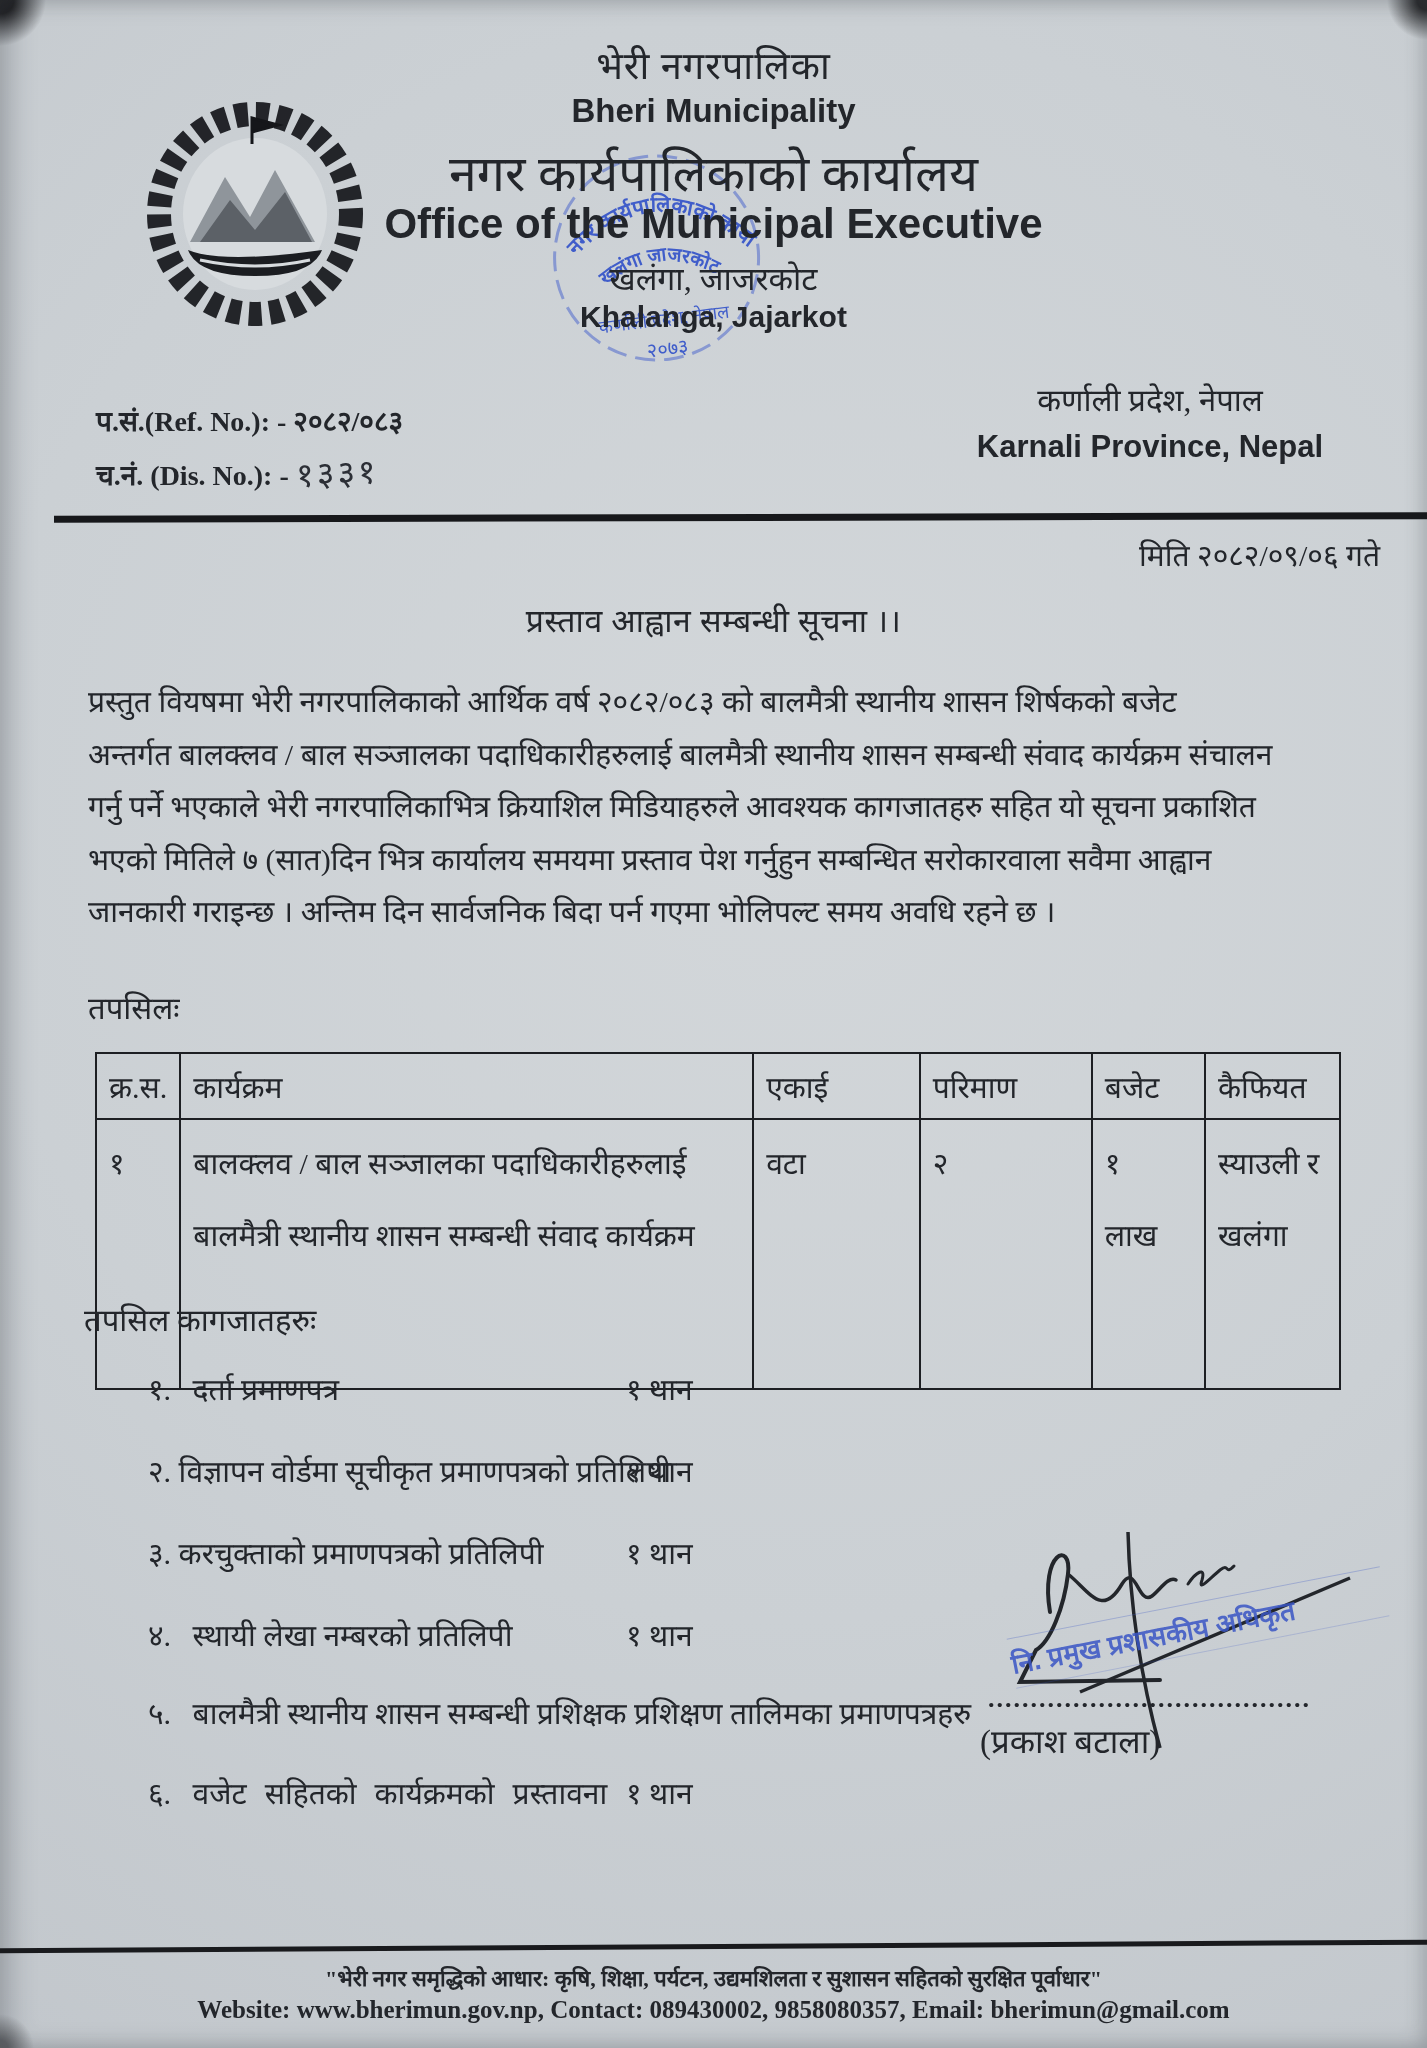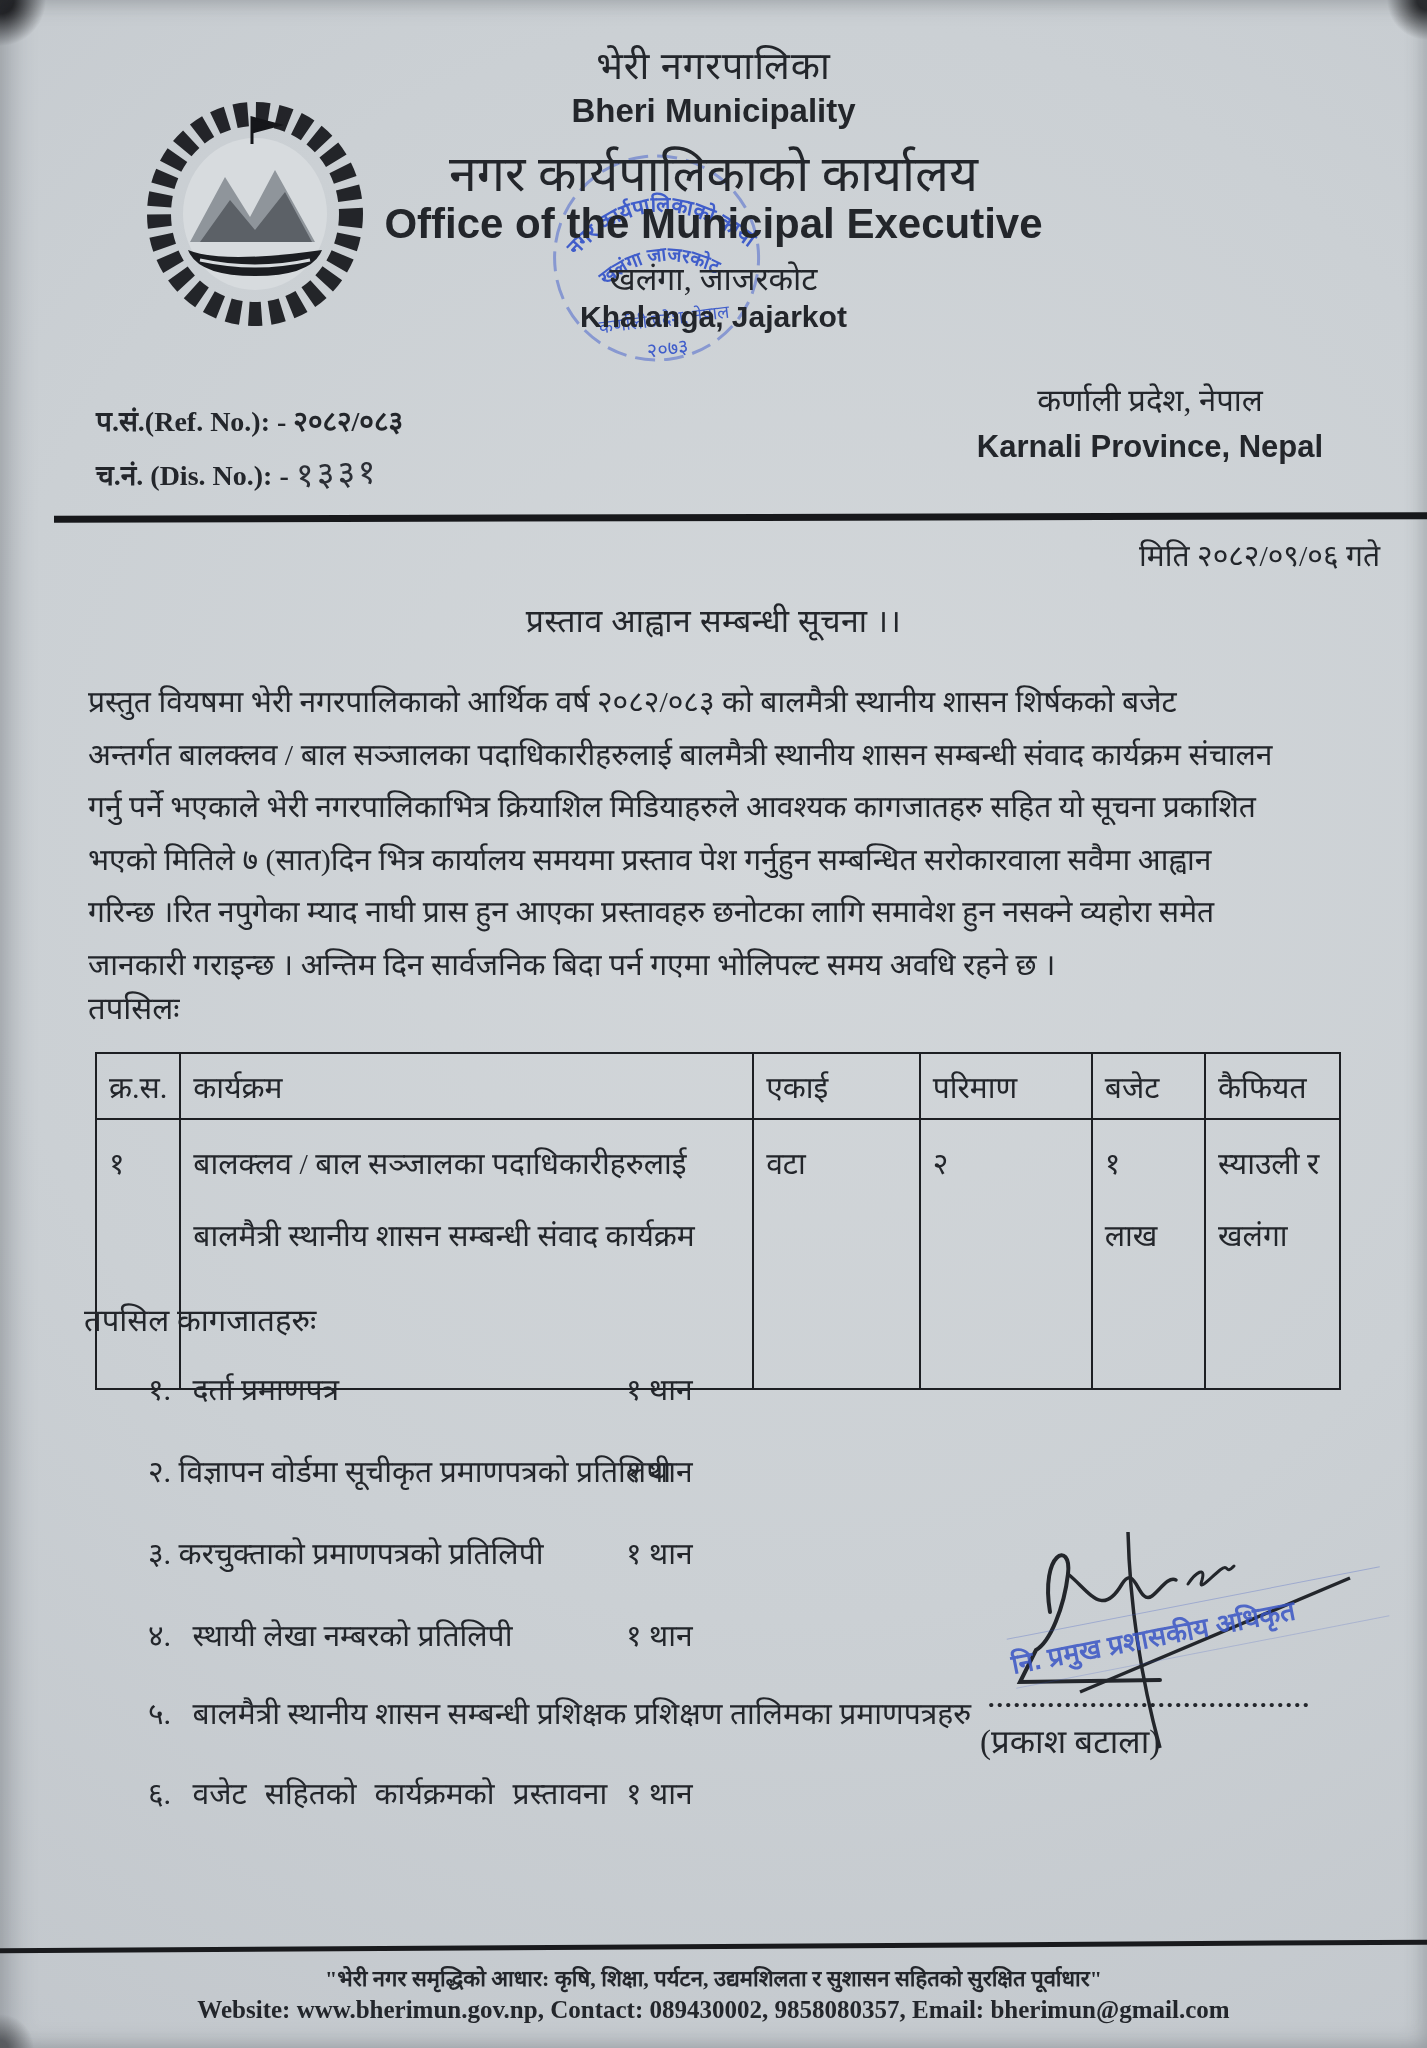--- a/index.html
+++ b/index.html
@@ -112,21 +112,20 @@
 
   <div class="abs np dateline">मिति २०८२/०९/०६ गते</div>
 
   <div class="abs center np subject">प्रस्ताव आह्वान सम्बन्धी सूचना ।।</div>
 
   <div class="abs np bodytext">
     <div>प्रस्तुत वियषमा भेरी नगरपालिकाको आर्थिक वर्ष २०८२/०८३ को बालमैत्री स्थानीय शासन शिर्षकको बजेट</div>
     <div>अन्तर्गत बालक्लव / बाल सञ्जालका पदाधिकारीहरुलाई बालमैत्री स्थानीय शासन सम्बन्धी संवाद कार्यक्रम संचालन</div>
     <div>गर्नु पर्ने भएकाले भेरी नगरपालिकाभित्र क्रियाशिल मिडियाहरुले  आवश्यक कागजातहरु सहित यो सूचना प्रकाशित</div>
     <div>भएको मितिले ७ (सात)दिन भित्र  कार्यालय समयमा प्रस्ताव पेश गर्नुहुन सम्बन्धित सरोकारवाला सवैमा आह्वान</div>
-    <div>गरिन्छ ।रित नपुगेका  म्याद नाघी प्रास हुन आएका प्रस्तावहरु छनोटका लागि समावेश हुन नसक्ने व्यहोरा समेत</div>
     <div>जानकारी गराइन्छ ।  अन्तिम दिन सार्वजनिक बिदा पर्न गएमा भोलिपल्ट समय अवधि रहने छ ।</div>
   </div>
 
   <div class="abs np tapasil">तपसिलः</div>
 
   <table class="tbl np">
     <colgroup>
       <col style="width:5.3%">
         <col style="width:47%">
         <col style="width:13.6%">

